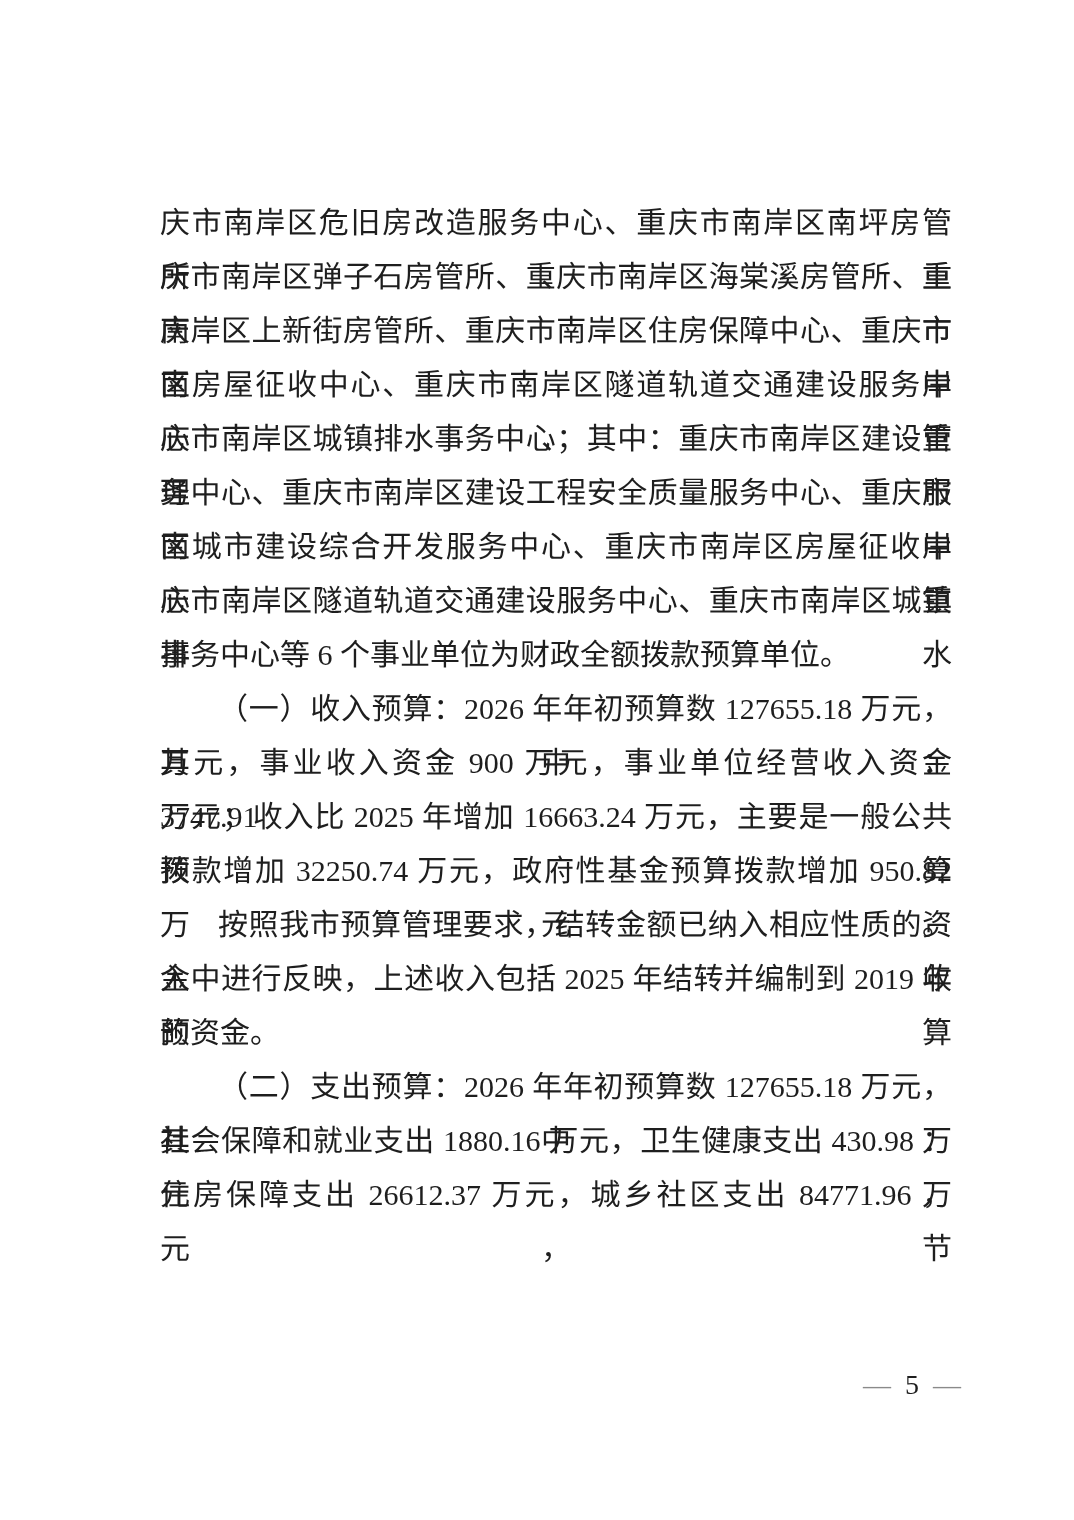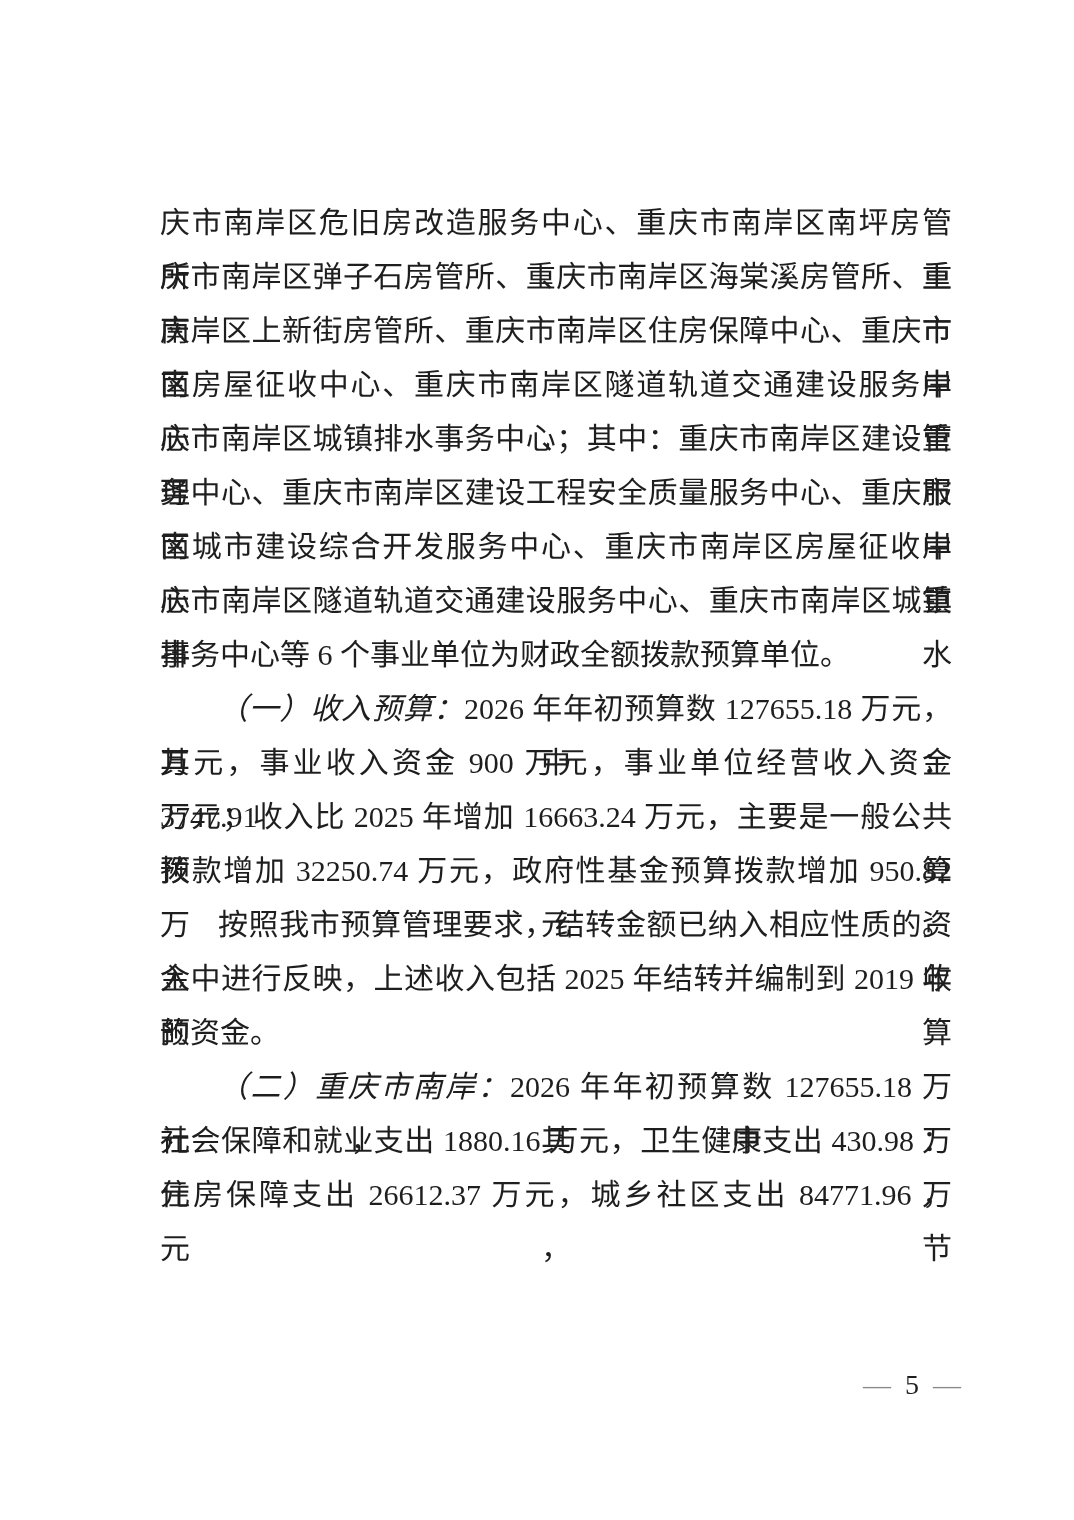--- a/index.html
+++ b/index.html
@@ -48,21 +48,21 @@
     line-height: 54px;
     text-indent: 57px;
     font-family: "Liberation Sans", "DejaVu Sans", sans-serif;
     font-weight: 700;
     font-size: 31px;
     letter-spacing: 3px;
     color: #151515;
   }
 
   
-  .lead { font-style: italic; }
+  .lead { }
 
   .footer {
     position: absolute;
     left: 843px;
     top: 1369px;
     display: flex;
     align-items: center;
     gap: 14px;
     font-size: 28px;
     line-height: 32px;
@@ -90,21 +90,21 @@
 
     <p class="line j indent"><span class="lead">（一）收入预算：</span><span>2026 年年初预算数 127655.18 万元，其中：</span></p>
     <p class="line j">万元，事业收入资金 900 万元，事业单位经营收入资金 3747.91</p>
     <p class="line j">万元；收入比 2025 年增加 16663.24 万元，主要是一般公共预算</p>
     <p class="line j">拨款增加 32250.74 万元，政府性基金预算拨款增加 950.82 万元。</p>
 
     <p class="line j indent">按照我市预算管理要求，结转金额已纳入相应性质的资金收</p>
     <p class="line j">入中进行反映，上述收入包括 2025 年结转并编制到 2019 年预算</p>
     <p class="line">的资金。</p>
 
-    <p class="line j indent"><span class="lead">（二）重庆市南岸：</span><span>2026 年年初预算数 127655.18 万元，其中：</span></p>
+    <p class="line j indent"><span class="lead">（二）支出预算：</span><span>2026 年年初预算数 127655.18 万元，其中：</span></p>
     <p class="line j">社会保障和就业支出 1880.16 万元，卫生健康支出 430.98 万元，</p>
     <p class="line j">住房保障支出 26612.37 万元，城乡社区支出 84771.96 万元，节</p>
 
   </main>
 
   <footer class="footer">
     <span class="dash">—</span>
     <span class="num">5</span>
     <span class="dash">—</span>
   </footer>

